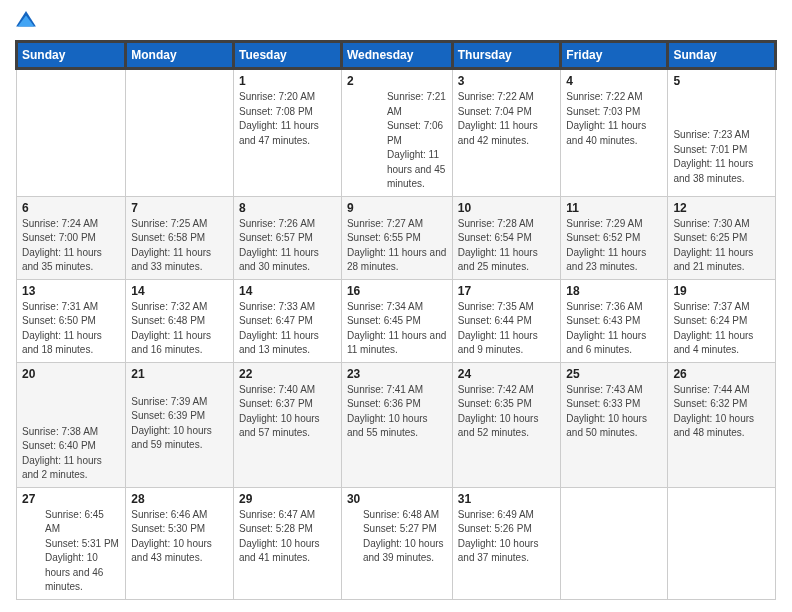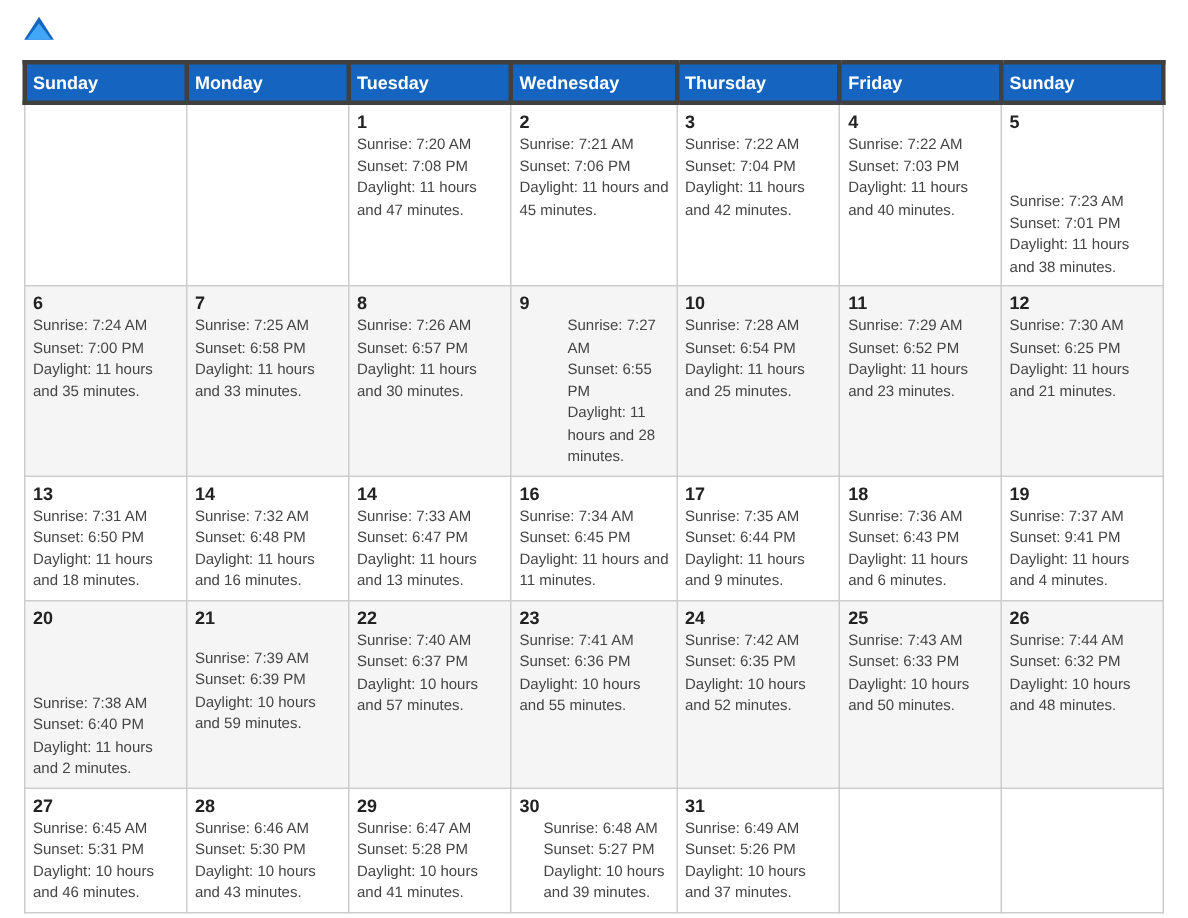--- a/index.html
+++ b/index.html
@@ -135,21 +135,21 @@
           <td class="empty-cell"></td>
           <td class="empty-cell"></td>
           <td>
             <span class="day-number">1</span>
             <div class="day-info" style="white-space: pre-line;">Sunrise: 7:20 AM
 Sunset: 7:08 PM
 Daylight: 11 hours and 47 minutes.</div>
           </td>
           <td>
             <span class="day-number">2</span>
-            <div class="day-info" style="white-space: pre-line;">Sunrise: 7:21 AM
+            <div class="day-info" style="white-space: pre-line; margin-left: 40px;">Sunrise: 7:21 AM
 Sunset: 7:06 PM
 Daylight: 11 hours and 45 minutes.</div>
           </td>
           <td>
             <span class="day-number">3</span>
             <div class="day-info" style="white-space: pre-line;">Sunrise: 7:22 AM
 Sunset: 7:04 PM
 Daylight: 11 hours and 42 minutes.</div>
           </td>
           <td>
@@ -179,21 +179,21 @@
 Daylight: 11 hours and 33 minutes.</div>
           </td>
           <td>
             <span class="day-number">8</span>
             <div class="day-info" style="white-space: pre-line;">Sunrise: 7:26 AM
 Sunset: 6:57 PM
 Daylight: 11 hours and 30 minutes.</div>
           </td>
           <td>
             <span class="day-number">9</span>
-            <div class="day-info" style="white-space: pre-line; margin-left: 32px;">Sunrise: 7:27 AM
+            <div class="day-info" style="white-space: pre-line;">Sunrise: 7:27 AM
 Sunset: 6:55 PM
 Daylight: 11 hours and 28 minutes.</div>
           </td>
           <td>
             <span class="day-number">10</span>
             <div class="day-info" style="white-space: pre-line;">Sunrise: 7:28 AM
 Sunset: 6:54 PM
 Daylight: 11 hours and 25 minutes.</div>
           </td>
           <td>
@@ -242,21 +242,21 @@
           </td>
           <td>
             <span class="day-number">18</span>
             <div class="day-info" style="white-space: pre-line;">Sunrise: 7:36 AM
 Sunset: 6:43 PM
 Daylight: 11 hours and 6 minutes.</div>
           </td>
           <td>
             <span class="day-number">19</span>
             <div class="day-info" style="white-space: pre-line;">Sunrise: 7:37 AM
-Sunset: 9:41 PM
+Sunset: 6:24 PM
 Daylight: 11 hours and 4 minutes.</div>
           </td>
         </tr>
         <tr>
           <td>
             <span class="day-number">20</span>
             <div class="day-info" style="white-space: pre-line; margin-top: 44px;">Sunrise: 7:38 AM
 Sunset: 6:40 PM
 Daylight: 11 hours and 2 minutes.</div>
           </td>
@@ -293,21 +293,21 @@
           <td>
             <span class="day-number">26</span>
             <div class="day-info" style="white-space: pre-line;">Sunrise: 7:44 AM
 Sunset: 6:32 PM
 Daylight: 10 hours and 48 minutes.</div>
           </td>
         </tr>
         <tr>
           <td>
             <span class="day-number">27</span>
-            <div class="day-info" style="white-space: pre-line;">Sunrise: 6:45 AM
+            <div class="day-info" style="white-space: pre-line; margin-left: 23px;">Sunrise: 6:45 AM
 Sunset: 5:31 PM
 Daylight: 10 hours and 46 minutes.</div>
           </td>
           <td>
             <span class="day-number">28</span>
             <div class="day-info" style="white-space: pre-line;">Sunrise: 6:46 AM
 Sunset: 5:30 PM
 Daylight: 10 hours and 43 minutes.</div>
           </td>
           <td>

